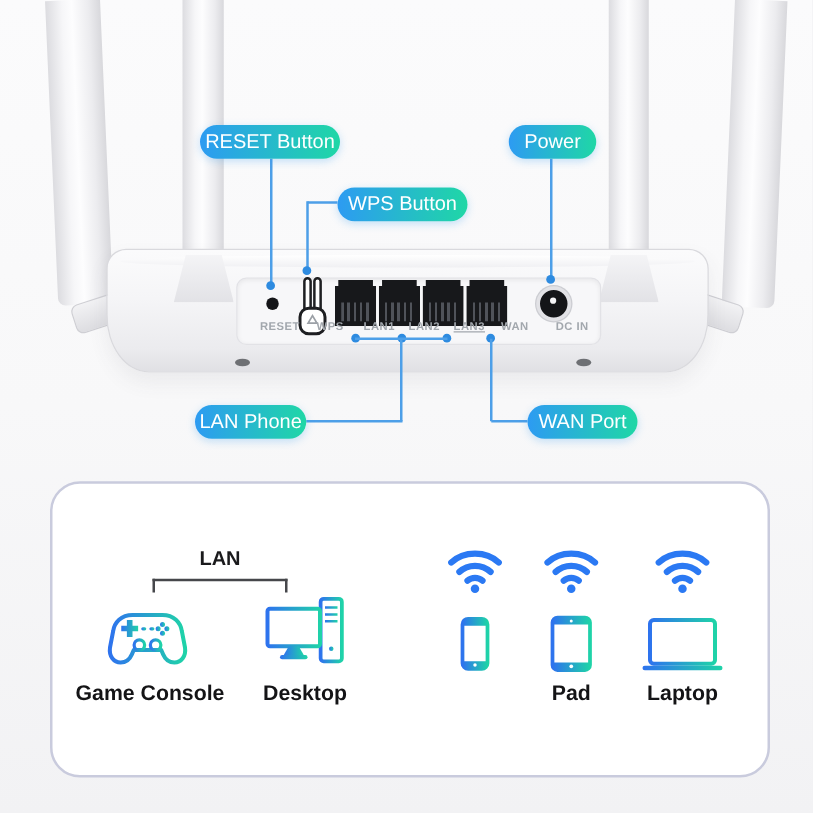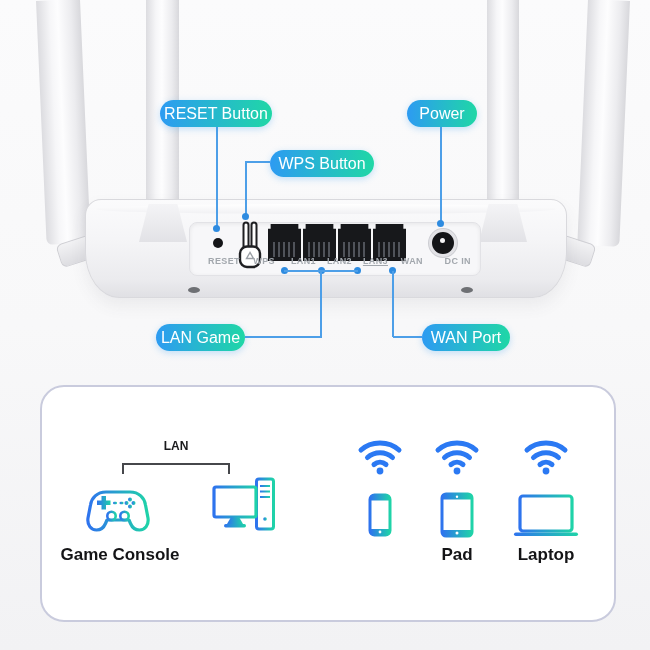--- a/index.html
+++ b/index.html
@@ -73,21 +73,21 @@
   .l-lan-v{left:320px;top:271px;width:2px;height:66px;}
   .l-lan-h{left:245px;top:336px;width:77px;height:2px;}
   .d-wan{left:389px;top:267px;}
   .l-wan-v{left:392px;top:271px;width:2px;height:66px;}
   .l-wan-h{left:393px;top:336px;width:29px;height:2px;}
 
   
   .panel{position:absolute;left:40px;top:385px;width:572px;height:233px;background:#fff;
     border:2px solid #c9cbdd;border-radius:24px;z-index:2;}
   .panel .abs{position:absolute;}
-  .lan-head{left:104px;top:52px;width:60px;text-align:center;font-size:12px;font-weight:700;color:#1a1a1c;}
+  .lan-head{left:104px;top:52px;width:60px;text-align:center;font-size:16px;font-weight:700;color:#1a1a1c;}
   .lan-bracket{left:80px;top:76px;width:104px;height:9px;
     border-top:2px solid #46474b;border-left:2px solid #46474b;border-right:2px solid #46474b;}
   .dev-label{top:158px;width:140px;text-align:center;font-size:17px;font-weight:700;color:#141416;}
   .lb-game{left:8px;} .lb-desktop{left:132px;} .lb-phone{left:268px;} .lb-pad{left:345px;} .lb-laptop{left:434px;}
   .ic-gamepad{left:43px;top:98px;} .ic-desktop{left:170px;top:90px;}
   .ic-wifi1{left:315px;top:50px;} .ic-wifi2{left:392px;top:50px;} .ic-wifi3{left:481px;top:50px;}
   .ic-phone{left:326px;top:106px;} .ic-pad{left:398px;top:105px;} .ic-laptop{left:471px;top:107px;}
 </style>
 </head>
 <body>
@@ -127,21 +127,21 @@
   <span class="plabel pl1">WPS</span>
   <span class="plabel pl2">LAN1</span>
   <span class="plabel pl3">LAN2</span>
   <span class="plabel pl4">LAN3</span>
   <span class="plabel pl5">WAN</span>
   <span class="plabel pl6">DC IN</span>
 
   <div class="pill pill-reset">RESET Button</div>
   <div class="pill pill-wps">WPS Button</div>
   <div class="pill pill-power">Power</div>
-  <div class="pill pill-lan">LAN Game</div>
+  <div class="pill pill-lan">LAN Phone</div>
   <div class="pill pill-wan">WAN Port</div>
 
   <div class="cline l-reset"></div>
   <div class="cdot d-reset"></div>
   <div class="cline l-wps-h"></div>
   <div class="cline l-wps-v"></div>
   <div class="cdot d-wps"></div>
   <div class="cline l-power"></div>
   <div class="cdot d-power"></div>
   <div class="cdot d-lan1"></div>
@@ -249,17 +249,18 @@
           <linearGradient id="lpg" x1="0%" y1="0%" x2="100%" y2="0%">
         <stop offset="0%" stop-color="#2E73EE"></stop>
             <stop offset="100%" stop-color="#1FD3A8"></stop>
           </linearGradient>
         </defs>
       <rect x="7" y="2" width="52" height="35" rx="3" fill="#fff" stroke="url(#lpg)" stroke-width="3.2"></rect>
       <rect x="1" y="38.5" width="64" height="3.6" rx="1.8" fill="url(#lpg)"></rect>
     </svg>
 
     <div class="abs dev-label lb-game">Game Console</div>
+    <div class="abs dev-label lb-desktop">Desktop</div>
     <div class="abs dev-label lb-pad">Pad</div>
     <div class="abs dev-label lb-laptop">Laptop</div>
   </div>
 
 </div>
 
 </body></html>

